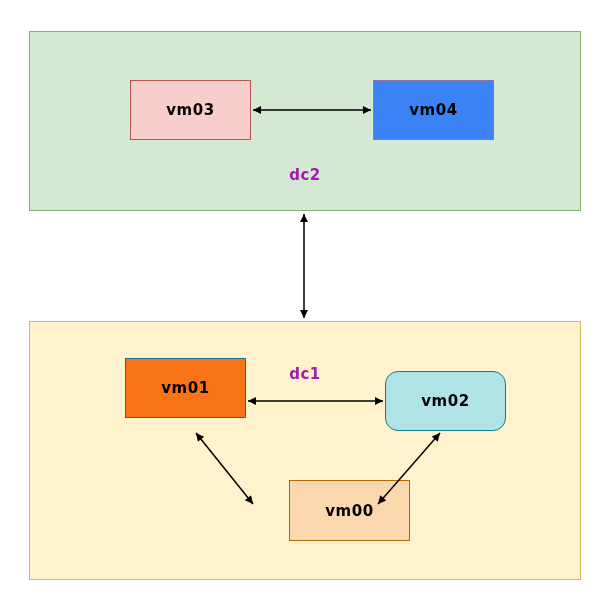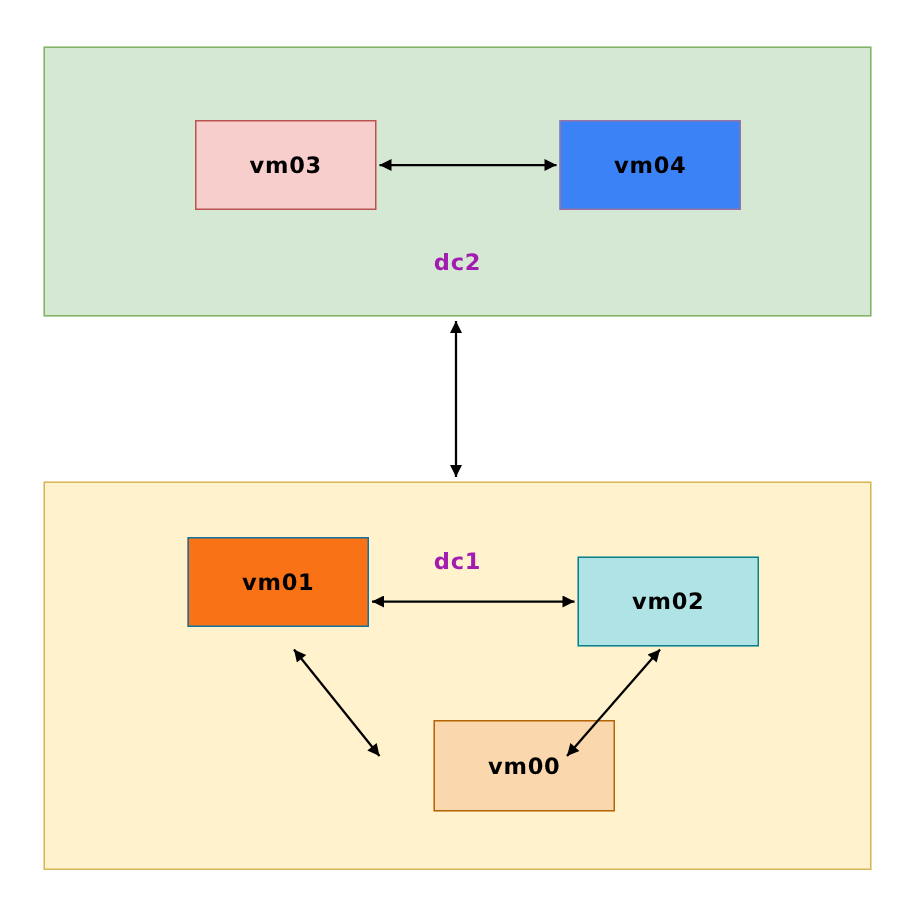--- a/index.html
+++ b/index.html
@@ -63,21 +63,21 @@
 
   <div class="container-box" style="left: 29px; top: 321px; width: 552px; height: 259px; background-color: rgb(255, 242, 204); border-color: rgb(214, 182, 86);"></div>
   <div class="container-label" style="left:265px; top:345px;margin-top:20px;">dc1</div>
 
   <div class="vm-node" style="left: 130px; top: 80px; width: 121px; height: 60px; background-color: rgb(248, 206, 204); border-color: rgb(184, 84, 80);">vm03</div>
 
   <div class="vm-node" style="left: 373px; top: 80px; width: 121px; height: 60px; background-color: #3b82f6; border-color: rgb(150, 115, 166);">vm04</div>
 
   <div class="vm-node" style="left: 125px; top: 358px; width: 121px; height: 60px; background-color: #f97316; border-color: rgb(16, 115, 158);">vm01</div>
 
-  <div class="vm-node" style="left: 385px; top: 371px; width: 121px; height: 60px; background-color: rgb(176, 227, 230); border-color: rgb(14, 128, 136);">vm02</div>
+  <div class="vm-node" style="left: 385px; top: 371px; width: 121px; height: 60px; background-color: rgb(176, 227, 230); border-color: rgb(14, 128, 136); border-radius: 13px;">vm02</div>
 
   <div class="vm-node" style="left: 255px; top: 480px; width: 121px; height: 61px; background-color: rgb(250, 215, 172); border-color: rgb(180, 101, 4); margin-left: 34px;">vm00</div>
 
   <svg class="edges" viewBox="0 0 611 611">
     <defs>
       <marker id="arrow" viewBox="0 0 10 10" refX="10" refY="5" markerWidth="11" markerHeight="8" markerUnits="userSpaceOnUse" orient="auto-start-reverse">
         <path class="arrowhead" d="M 0 0 L 10 5 L 0 10 Z"></path>
       </marker>
     </defs>
     <line x1="253" y1="110" x2="371" y2="110" marker-start="url(#arrow)" marker-end="url(#arrow)"></line>

